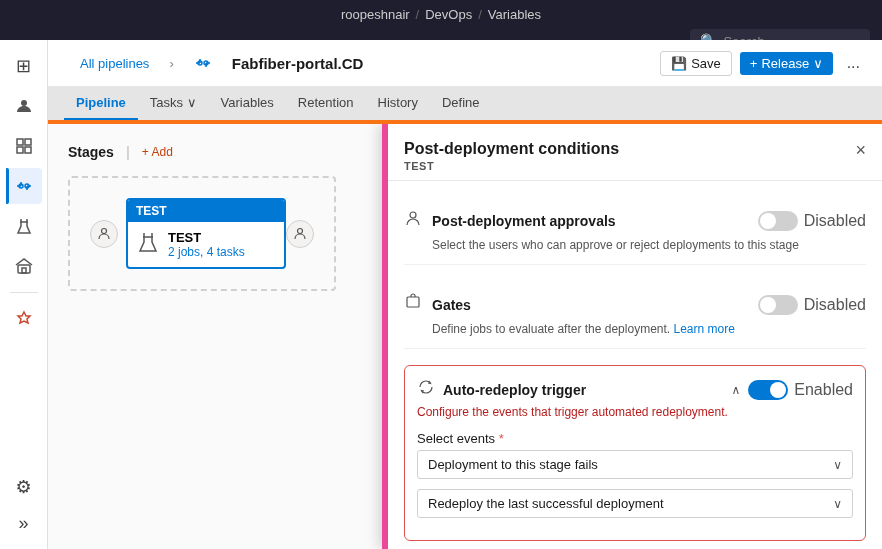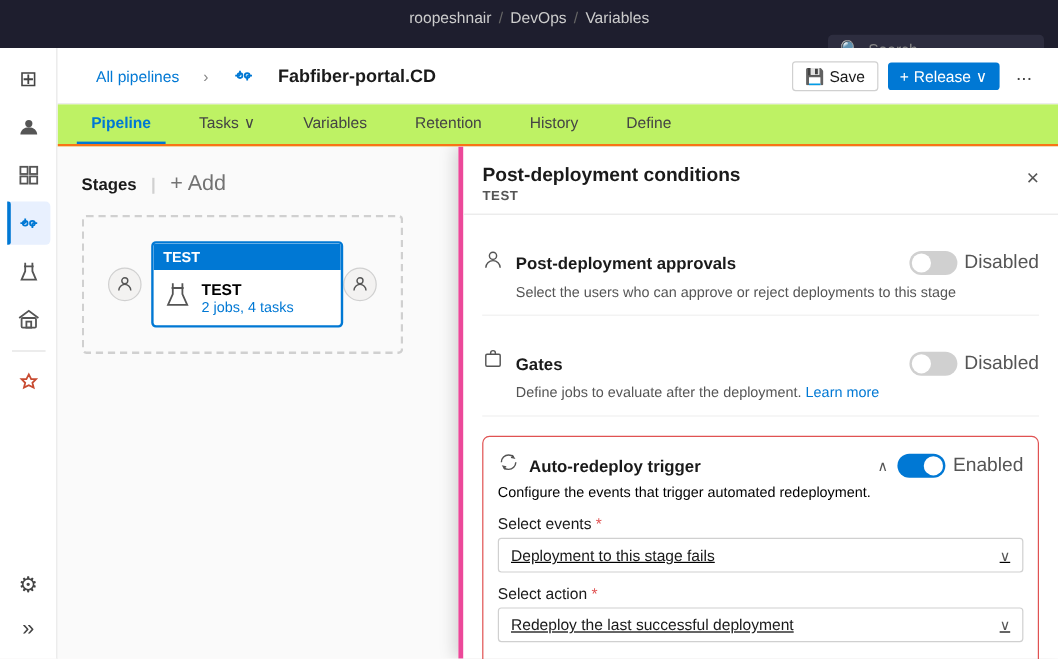--- a/index.html
+++ b/index.html
@@ -69,36 +69,36 @@
       padding: 4px 6px; border: none; background: transparent; cursor: pointer; font-size: 16px; color: #444;
     }
     .breadcrumb-bar {
       display: flex; align-items: center; padding: 6px 16px; background: #fff; gap: 20px;
       font-size: 13px; color: #0078d4;
     }
     .breadcrumb-bar .sep { color: #888; }
 
     
     .tabs {
-      display: flex; align-items: center; padding: 0 16px; background: #bef264;
-      border-bottom: 2px solid #f97316; gap: 16px;
+      display: flex; align-items: center; padding: 0 16px; background: #e5e5e5;
+      border-bottom: 4px solid #f97316; gap: 0;
     }
     .tabs .tab {
       padding: 8px 12px; font-size: 13px; color: #444; cursor: pointer; border-bottom: 2px solid transparent;
       display: flex; align-items: center; gap: 4px;
     }
     .tabs .tab.active { color: #0078d4; border-bottom-color: #0078d4; font-weight: 600; }
 
     
     .content-area { flex: 1; display: flex; overflow: hidden; position: relative; }
 
     
     .pipeline-canvas { flex: 1; background: #fafafa; padding: 20px; overflow: auto; }
     .stages-header { display: flex; align-items: center; gap: 8px; margin-bottom: 16px; font-size: 14px; font-weight: 600; color: #1a1a1a; }
-    .stages-header .add-btn { display: flex; align-items: center; gap: 4px; color: #737373; cursor: pointer; font-weight: 400; font-size: 18px; }
+    .stages-header .add-btn { display: flex; align-items: center; gap: 4px; color: #c2410c; cursor: pointer; font-weight: 400; font-size: 12px; }
     .stages-sep { color: #d0d0d0; margin: 0 4px; }
 
     .stage-box {
       display: inline-flex; flex-direction: column; align-items: center; position: relative;
     }
     .stage-card {
       border: 2px solid #0078d4; border-radius: 4px; background: #fff; width: 160px;
       overflow: hidden; position: relative;
     }
     .stage-card-header {
@@ -115,21 +115,21 @@
     }
     .person-left {
       width: 28px; height: 28px; border: 1px solid #d0d0d0; border-radius: 50%;
       display: flex; align-items: center; justify-content: center; background: #f3f2f1;
       font-size: 14px; color: #555; margin-right: 8px;
     }
 
     
     .panel-overlay {
       position: absolute; top: 0; right: 0; width: 500px; height: 100%;
-      background: #fff; border-left: 4px solid #ec4899; box-shadow: -4px 0 12px rgba(0,0,0,0.15);
+      background: #fff; border-left: 6px solid #ec4899; box-shadow: -4px 0 12px rgba(0,0,0,0.15);
       display: flex; flex-direction: column; z-index: 10;
     }
     .panel-header {
       padding: 16px 16px 8px; border-bottom: 1px solid #e8e8e8; display: flex; align-items: flex-start; justify-content: space-between;
     }
     .panel-title { font-size: 16px; font-weight: 600; color: #1a1a1a; }
     .panel-subtitle { font-size: 11px; color: #555; font-weight: 600; margin-top: 2px; letter-spacing: 0.5px; text-transform: uppercase; }
     .panel-close { background: none; border: none; cursor: pointer; font-size: 18px; color: #555; padding: 0; }
 
     
@@ -159,30 +159,29 @@
     .toggle input:checked + .toggle-slider:before { transform: translateX(20px); }
     .toggle-label { font-size: 16px; color: #555; margin-left: 6px; }
     .toggle-wrap { display: flex; align-items: center; }
 
     
     .auto-redeploy-section {
       border: 1.5px solid #e05252; border-radius: 6px; padding: 12px; margin-bottom: 16px;
     }
     .auto-redeploy-header { display: flex; align-items: center; gap: 8px; margin-bottom: 4px; }
     .auto-redeploy-title { font-size: 14px; font-weight: 600; color: #1a1a1a; flex: 1; }
-    .auto-redeploy-desc { font-size: 12px; color: #000000; margin-bottom: 12px; }
+    .auto-redeploy-desc { font-size: 12px; color: #b91c1c; margin-bottom: 12px; }
 
     
     .field-label { font-size: 13px; color: #1a1a1a; margin-bottom: 4px; }
     .field-label .req { color: #e05252; }
     .select-field {
       display: flex; align-items: center; border: 1px solid #d0d0d0; border-radius: 3px;
       padding: 6px 10px; background: #fff; cursor: pointer; margin-bottom: 10px;
       justify-content: space-between;
-      text-decoration: underline;
     }
     .select-value { font-size: 13px; color: #1a1a1a; }
     .chevron { color: #555; font-size: 12px; }
 
     
     .canvas-border { border: 2px dashed #d0d0d0; border-radius: 4px; padding: 20px; display: inline-block; }
     .stages-container { display: flex; align-items: center; }
   </style>
 </head>
 <body>
@@ -427,24 +426,20 @@
 
             <div class="field-label">
               <span>Select events</span>
               <span class="req"> *</span>
             </div>
             <div class="select-field">
               <span class="select-value">Deployment to this stage fails</span>
               <span class="chevron">∨</span>
             </div>
 
-            <div class="field-label">
-              <span>Select action</span>
-              <span class="req"> *</span>
-            </div>
             <div class="select-field">
               <span class="select-value">Redeploy the last successful deployment</span>
               <span class="chevron">∨</span>
             </div>
           </div>
 
         </div>
       </div>
     </div>
   </div>

